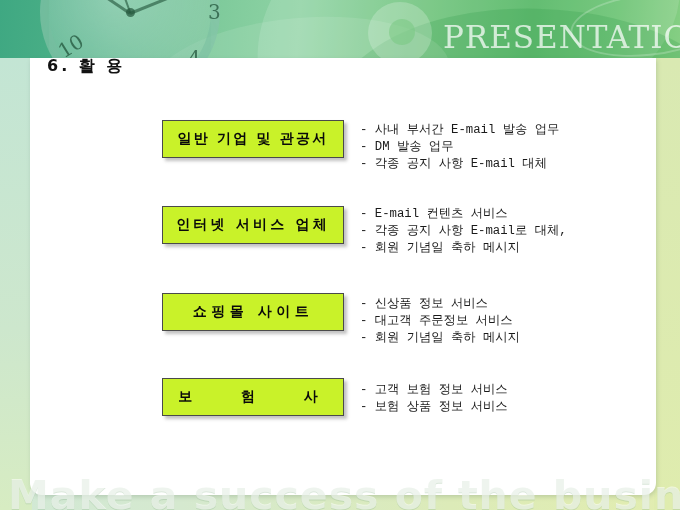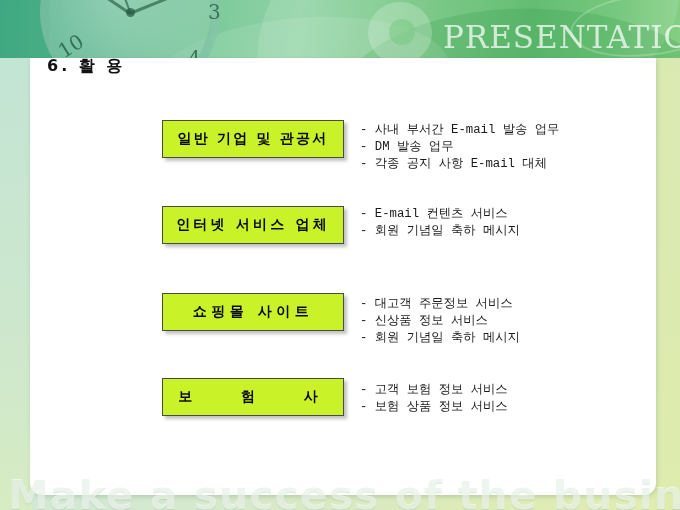--- a/index.html
+++ b/index.html
@@ -272,31 +272,32 @@
       <div class="bullet-line">- 각종 공지 사항 E-mail 대체</div>
     </div>
   </div>
 
   <div class="row" style="top:206px;">
     <div class="label-box" style="top:0;">
       <span class="ls-2">인터넷 서비스 업체</span>
     </div>
     <div class="bullets" style="top:0px;">
       <div class="bullet-line">- E-mail 컨텐츠 서비스</div>
+      <div class="bullet-line">- 각종 공지 사항 E-mail로 대체,</div>
       <div class="bullet-line">- 회원 기념일 축하 메시지</div>
     </div>
   </div>
 
   <div class="row" style="top:293px;">
     <div class="label-box" style="top:0;">
       <span class="ls-3">쇼핑몰 사이트</span>
     </div>
     <div class="bullets" style="top:3px;">
+      <div class="bullet-line">- 신상품 정보 서비스</div>
       <div class="bullet-line">- 대고객 주문정보 서비스</div>
-      <div class="bullet-line">- 신상품 정보 서비스</div>
       <div class="bullet-line">- 회원 기념일 축하 메시지</div>
     </div>
   </div>
 
   <div class="row" style="top:378px;">
     <div class="label-box" style="top:0;">
       <span class="ls-4">보 험 사</span>
     </div>
     <div class="bullets" style="top:4px;">
       <div class="bullet-line">- 고객 보험 정보 서비스</div>

